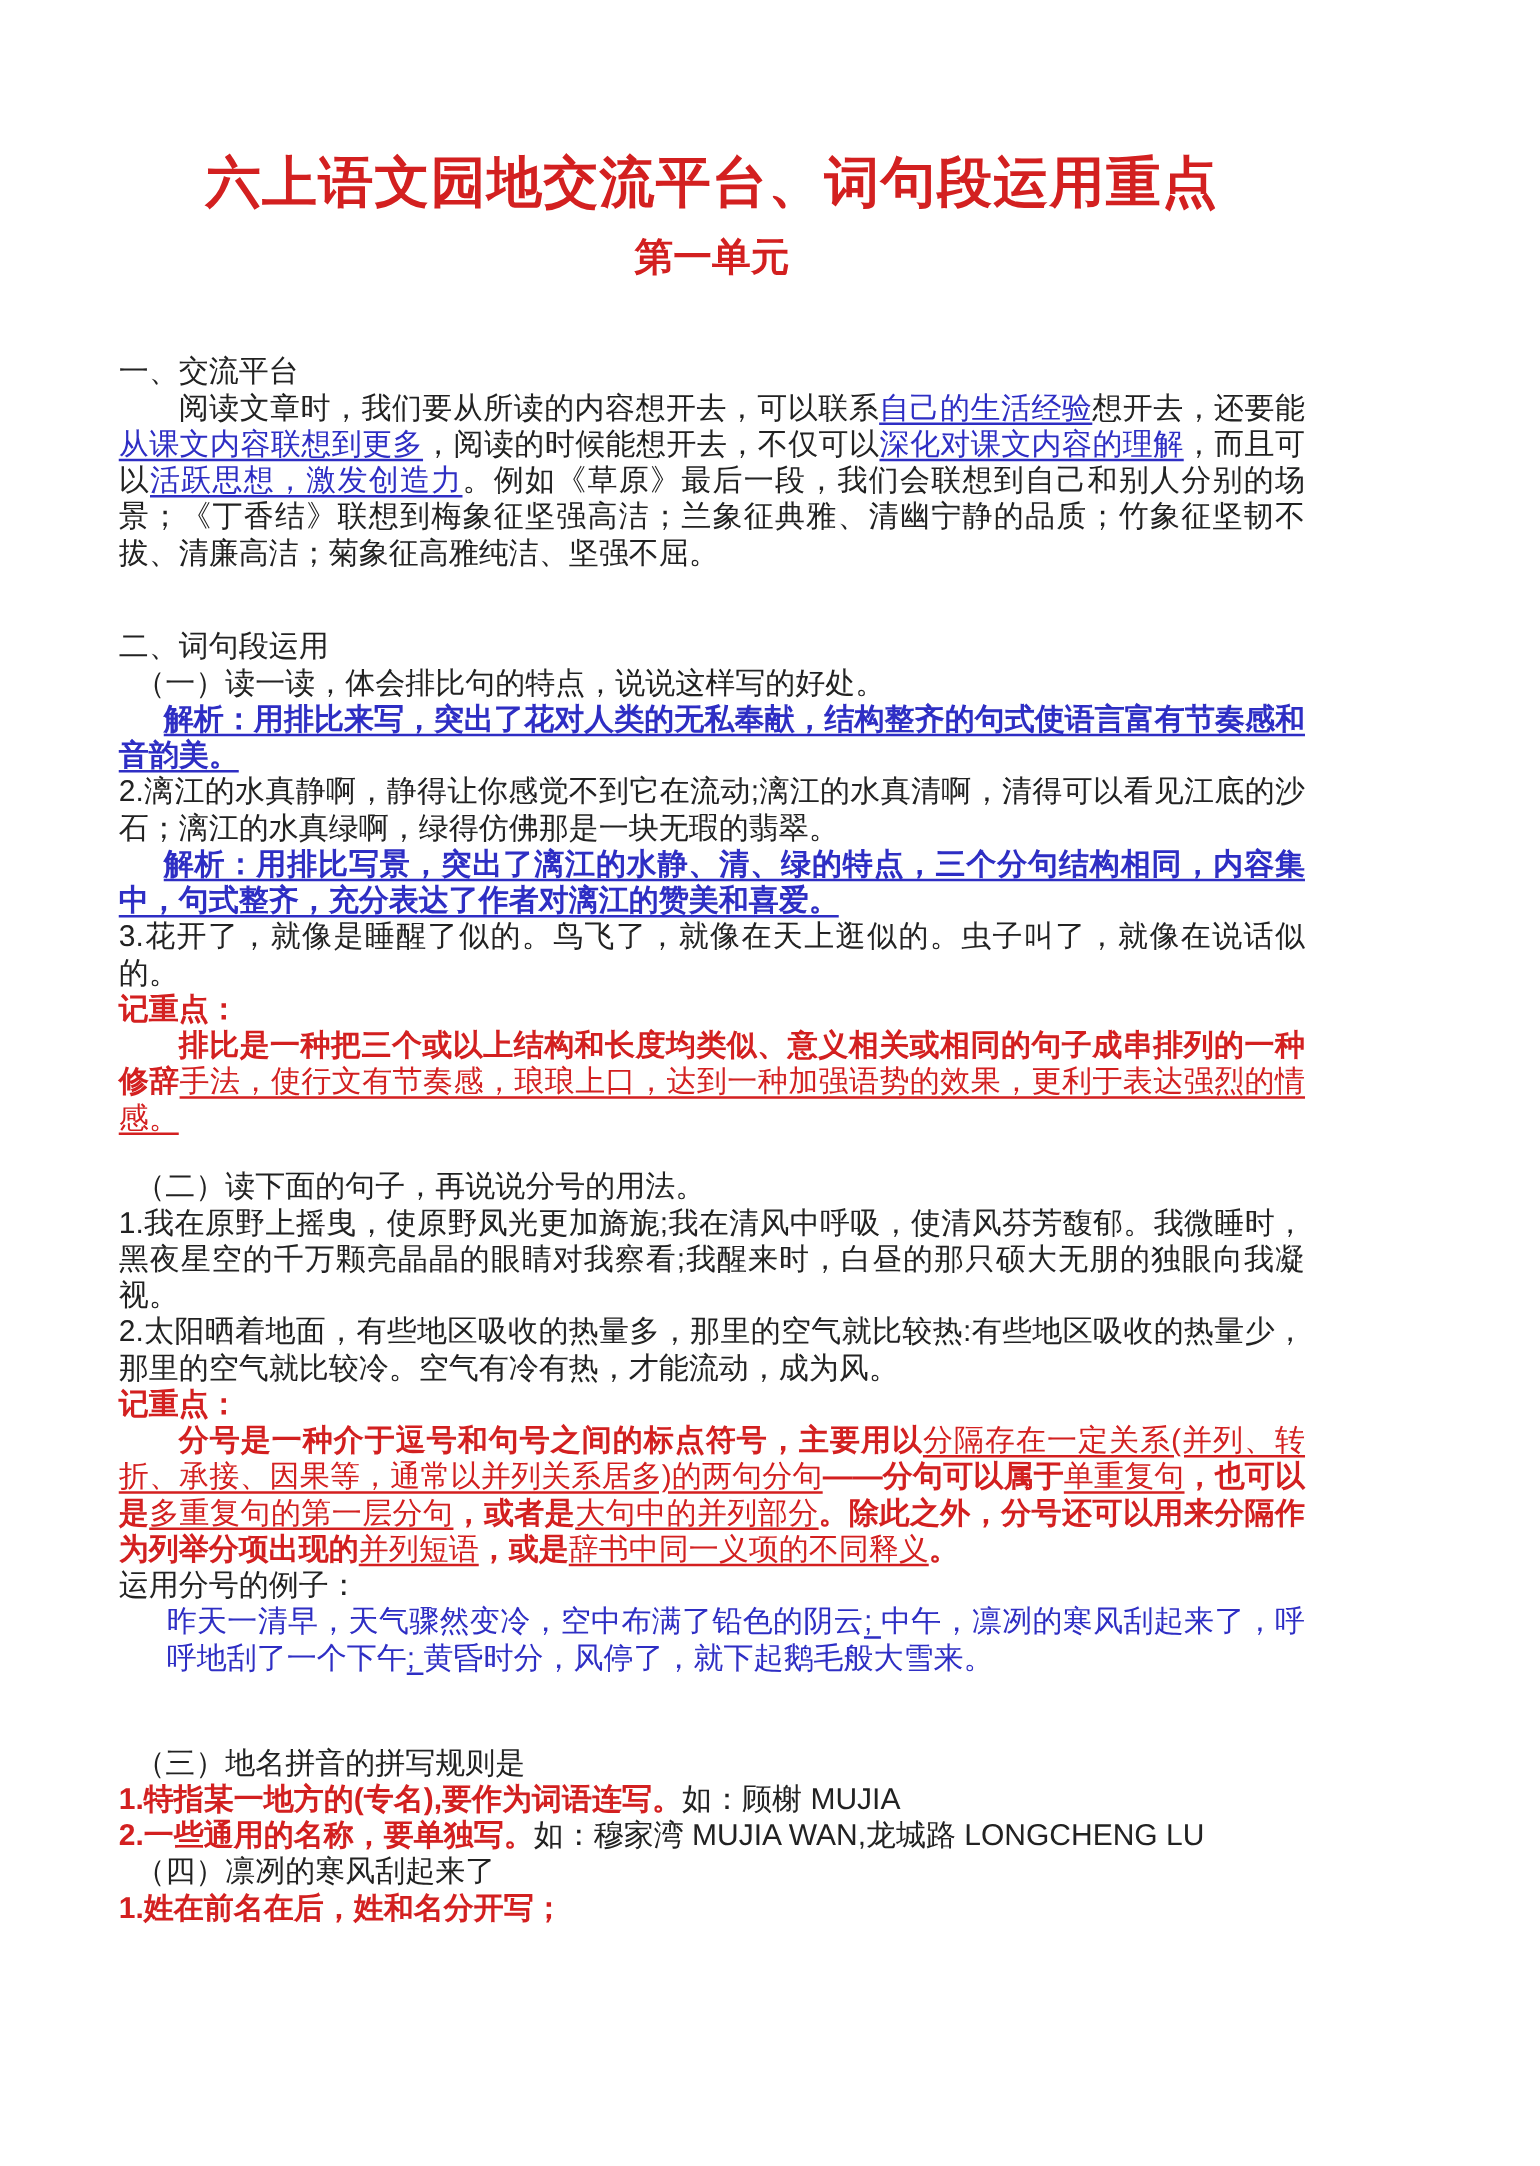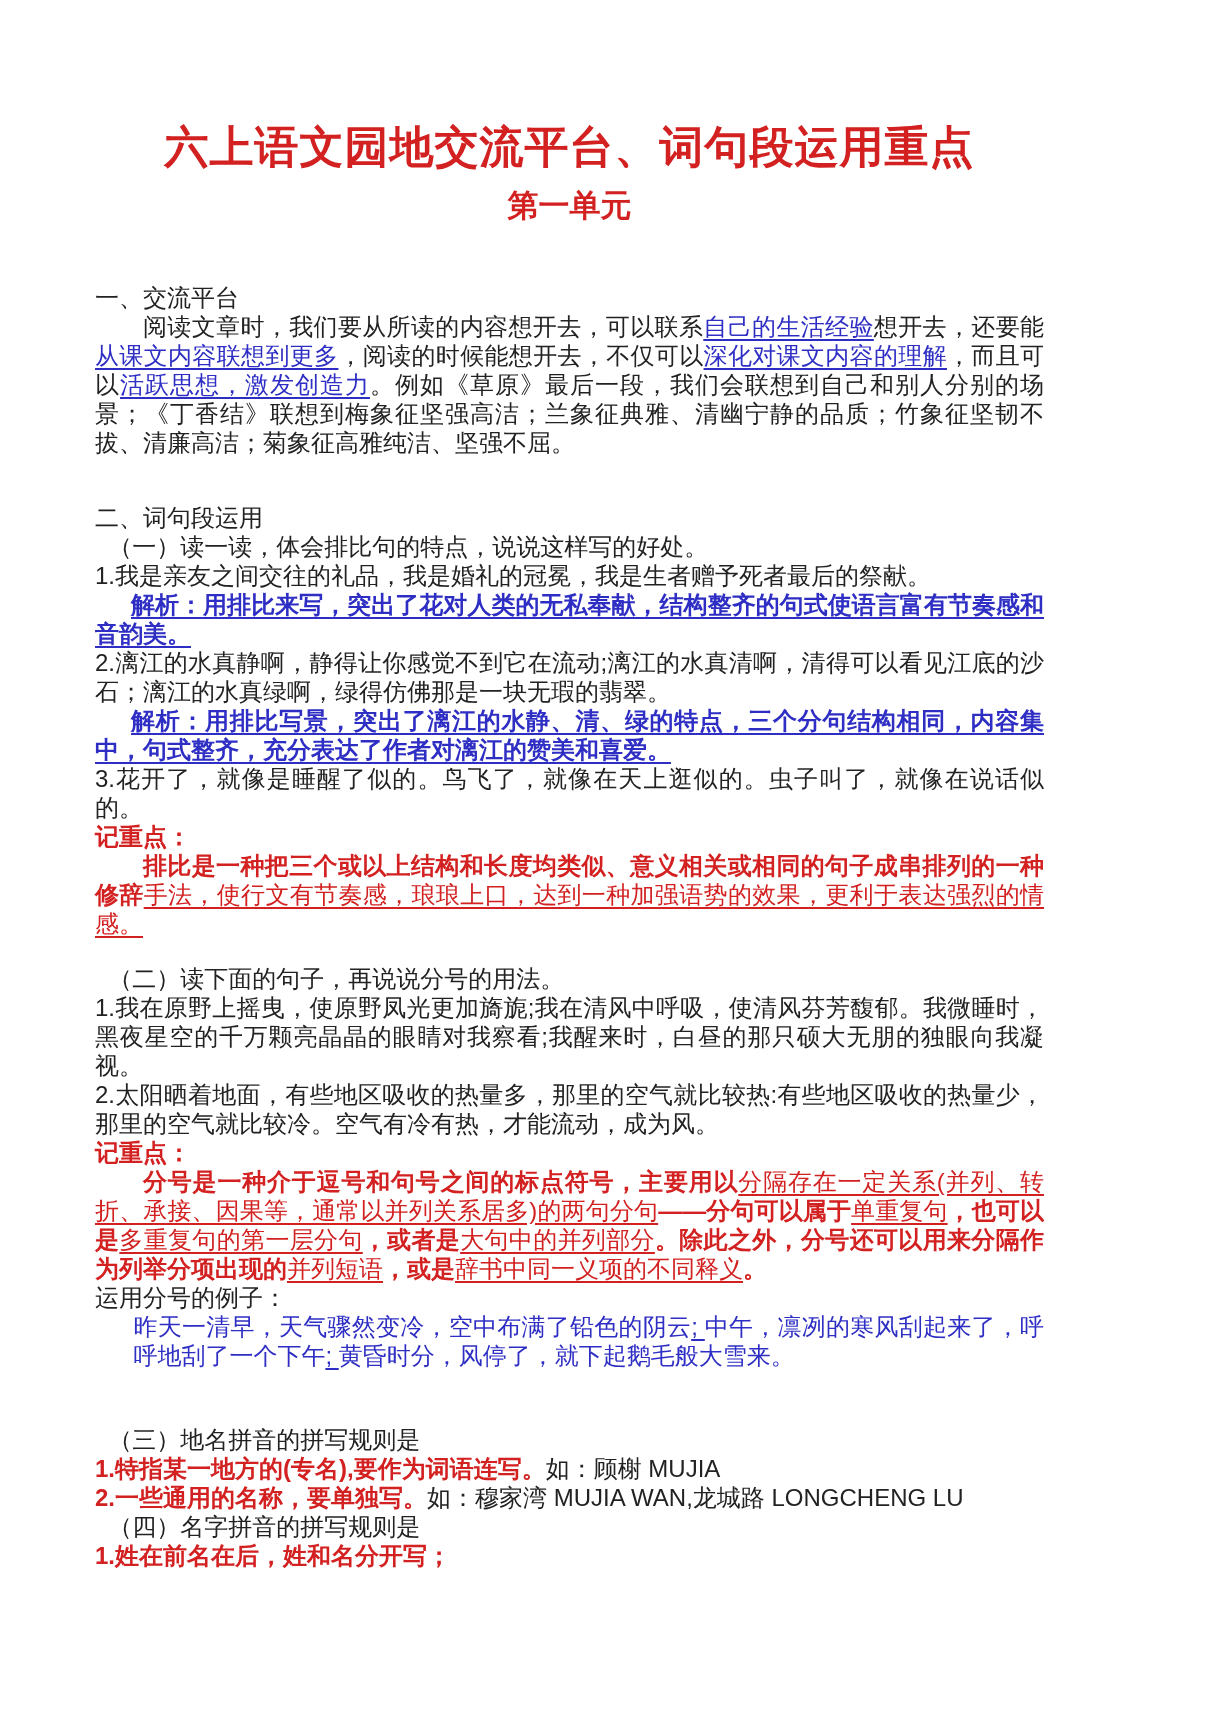--- a/index.html
+++ b/index.html
@@ -66,33 +66,32 @@
 <body>
 
 <div class="page">
   <h1 class="doc-title">六上语文园地交流平台、词句段运用重点</h1>
   <h2 class="doc-subtitle">第一单元</h2>
   <div class="body-text">
       <p class="blk"><span class="seg-b">一、交流平台</span></p>
       <p class="blk ti2"><span class="seg-k">阅读文章时，我们要从所读的内容想开去，可以联系</span><span class="seg-u">自己的生活经验</span><span class="seg-k">想开去，还要能</span><span class="seg-u">从课文内容联想到更多</span><span class="seg-k">，阅读的时候能想开去，不仅可以</span><span class="seg-u">深化对课文内容的理解</span><span class="seg-k">，而且可以</span><span class="seg-u">活跃思想，激发创造力</span><span class="seg-k">。例如《草原》最后一段，我们会联想到自己和别人分别的场景；《丁香结》联想到梅象征坚强高洁；兰象征典雅、清幽宁静的品质；竹象征坚韧不拔、清廉高洁；菊象征高雅纯洁、坚强不屈。</span></p>
       <p class="blk sp-lg"><span class="seg-b">二、词句段运用</span></p>
       <p class="blk pad05"><span class="seg-k">（一）读一读，体会排比句的特点，说说这样写的好处。</span></p>
-      <p class="blk"><span class="seg-k">1.我是亲友之间交往的礼品，我是婚礼的冠冕，我是生者赠予死者最后的祭献。</span></p>
       <p class="blk ti15"><span class="seg-u">解析：用排比来写，突出了花对人类的无私奉献，结构整齐的句式使语言富有节奏感和音韵美。</span></p>
       <p class="blk"><span class="seg-k">2.漓江的水真静啊，静得让你感觉不到它在流动;漓江的水真清啊，清得可以看见江底的沙石；漓江的水真绿啊，绿得仿佛那是一块无瑕的翡翠。</span></p>
       <p class="blk ti15"><span class="seg-u">解析：用排比写景，突出了漓江的水静、清、绿的特点，三个分句结构相同，内容集中，句式整齐，充分表达了作者对漓江的赞美和喜爱。</span></p>
       <p class="blk"><span class="seg-k">3.花开了，就像是睡醒了似的。鸟飞了，就像在天上逛似的。虫子叫了，就像在说话似的。</span></p>
       <p class="blk"><span class="seg-r">记重点：</span></p>
       <p class="blk ti2"><span class="seg-r">排比是一种把三个或以上结构和长度均类似、意义相关或相同的句子成串排列的一种修辞</span><span class="seg-ru">手法，使行文有节奏感，琅琅上口，达到一种加强语势的效果，更利于表达强烈的情感。</span></p>
       <p class="blk sp-md pad05"><span class="seg-k">（二）读下面的句子，再说说分号的用法。</span></p>
       <p class="blk"><span class="seg-k">1.我在原野上摇曳，使原野凤光更加旖旎;我在清风中呼吸，使清风芬芳馥郁。我微睡时，黑夜星空的千万颗亮晶晶的眼睛对我察看;我醒来时，白昼的那只硕大无朋的独眼向我凝视。</span></p>
       <p class="blk"><span class="seg-k">2.太阳晒着地面，有些地区吸收的热量多，那里的空气就比较热:有些地区吸收的热量少，那里的空气就比较冷。空气有冷有热，才能流动，成为风。</span></p>
       <p class="blk"><span class="seg-r">记重点：</span></p>
       <p class="blk ti2"><span class="seg-r">分号是一种介于逗号和句号之间的标点符号，主要用以</span><span class="seg-ru">分隔存在一定关系(并列、转折、承接、因果等，通常以并列关系居多)的两句分句</span><span class="seg-r">——分句可以属于</span><span class="seg-ru">单重复句</span><span class="seg-r">，也可以是</span><span class="seg-ru">多重复句的第一层分句</span><span class="seg-r">，或者是</span><span class="seg-ru">大句中的并列部分</span><span class="seg-r">。除此之外，分号还可以用来分隔作为列举分项出现的</span><span class="seg-ru">并列短语</span><span class="seg-r">，或是</span><span class="seg-ru">辞书中同一义项的不同释义</span><span class="seg-r">。</span></p>
       <p class="blk"><span class="seg-k">运用分号的例子：</span></p>
       <p class="blk pad15"><span class="seg-bl">昨天一清早，天气骤然变冷，空中布满了铅色的阴云</span><span class="seg-blu">; </span><span class="seg-bl">中午，凛冽的寒风刮起来了，呼呼地刮了一个下午</span><span class="seg-blu">; </span><span class="seg-bl">黄昏时分，风停了，就下起鹅毛般大雪来。</span></p>
       <p class="blk sp-xl pad05"><span class="seg-k">（三）地名拼音的拼写规则是</span></p>
       <p class="blk"><span class="seg-r">1.特指某一地方的(专名),要作为词语连写。</span><span class="seg-k">如：顾榭 MUJIA</span></p>
       <p class="blk"><span class="seg-r">2.一些通用的名称，要单独写。</span><span class="seg-k">如：穆家湾 MUJIA WAN,龙城路  LONGCHENG LU</span></p>
-      <p class="blk pad05"><span class="seg-k">（四）名字拼音的拼写规则是</span></p>
+      <p class="blk pad05"><span class="seg-k">（四）凛冽的寒风刮起来了</span></p>
       <p class="blk"><span class="seg-r">1.姓在前名在后，姓和名分开写；</span></p>
     </div>
 </div>
 
 </body></html>

